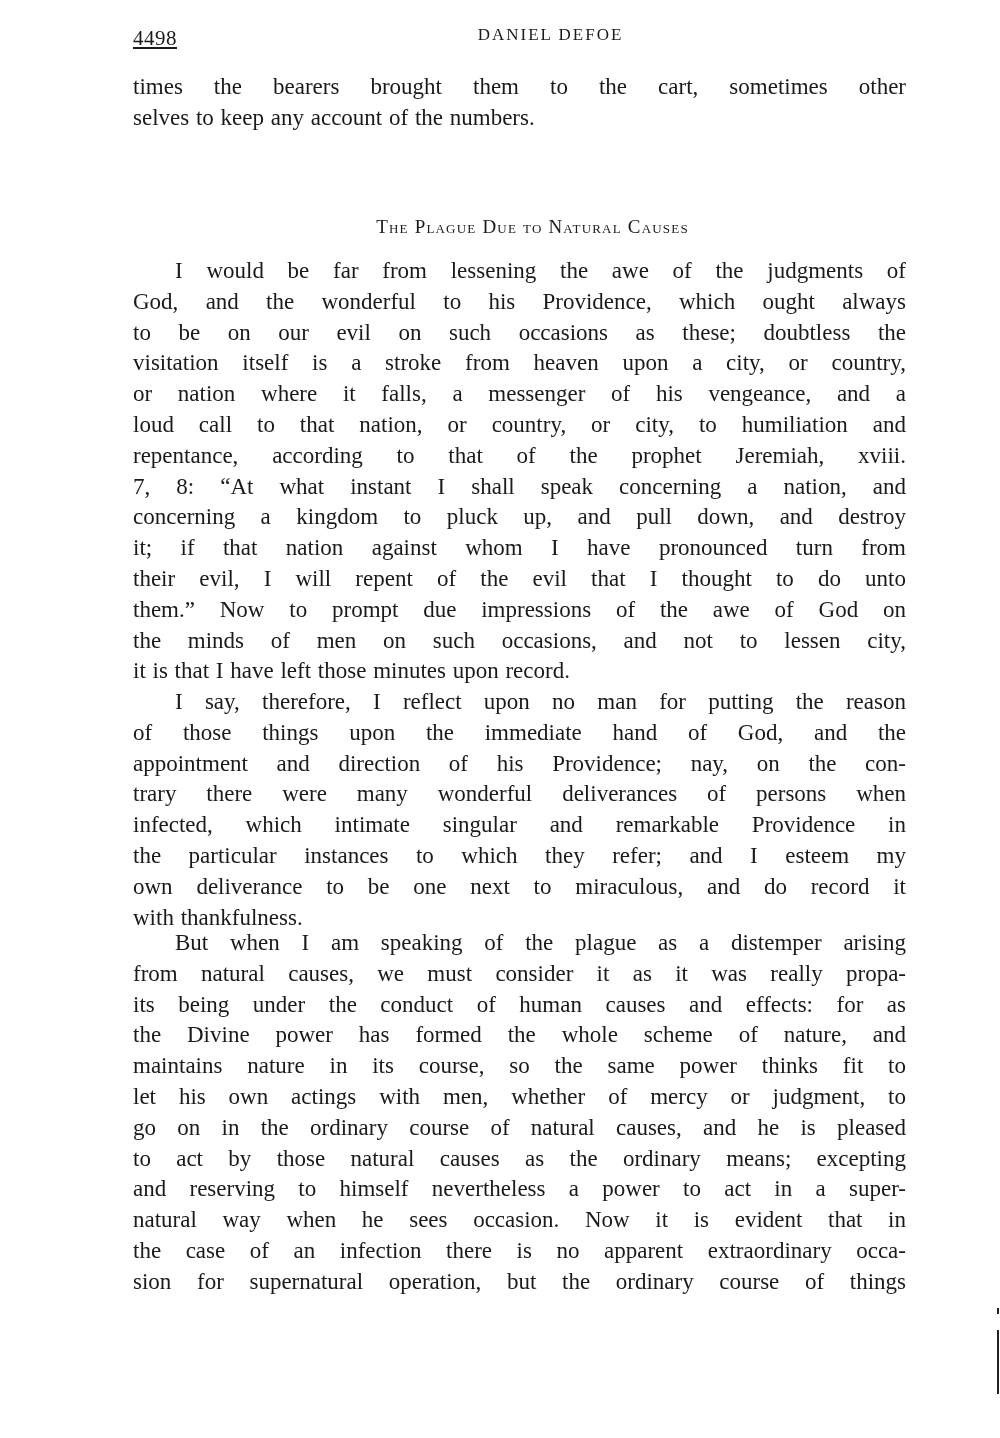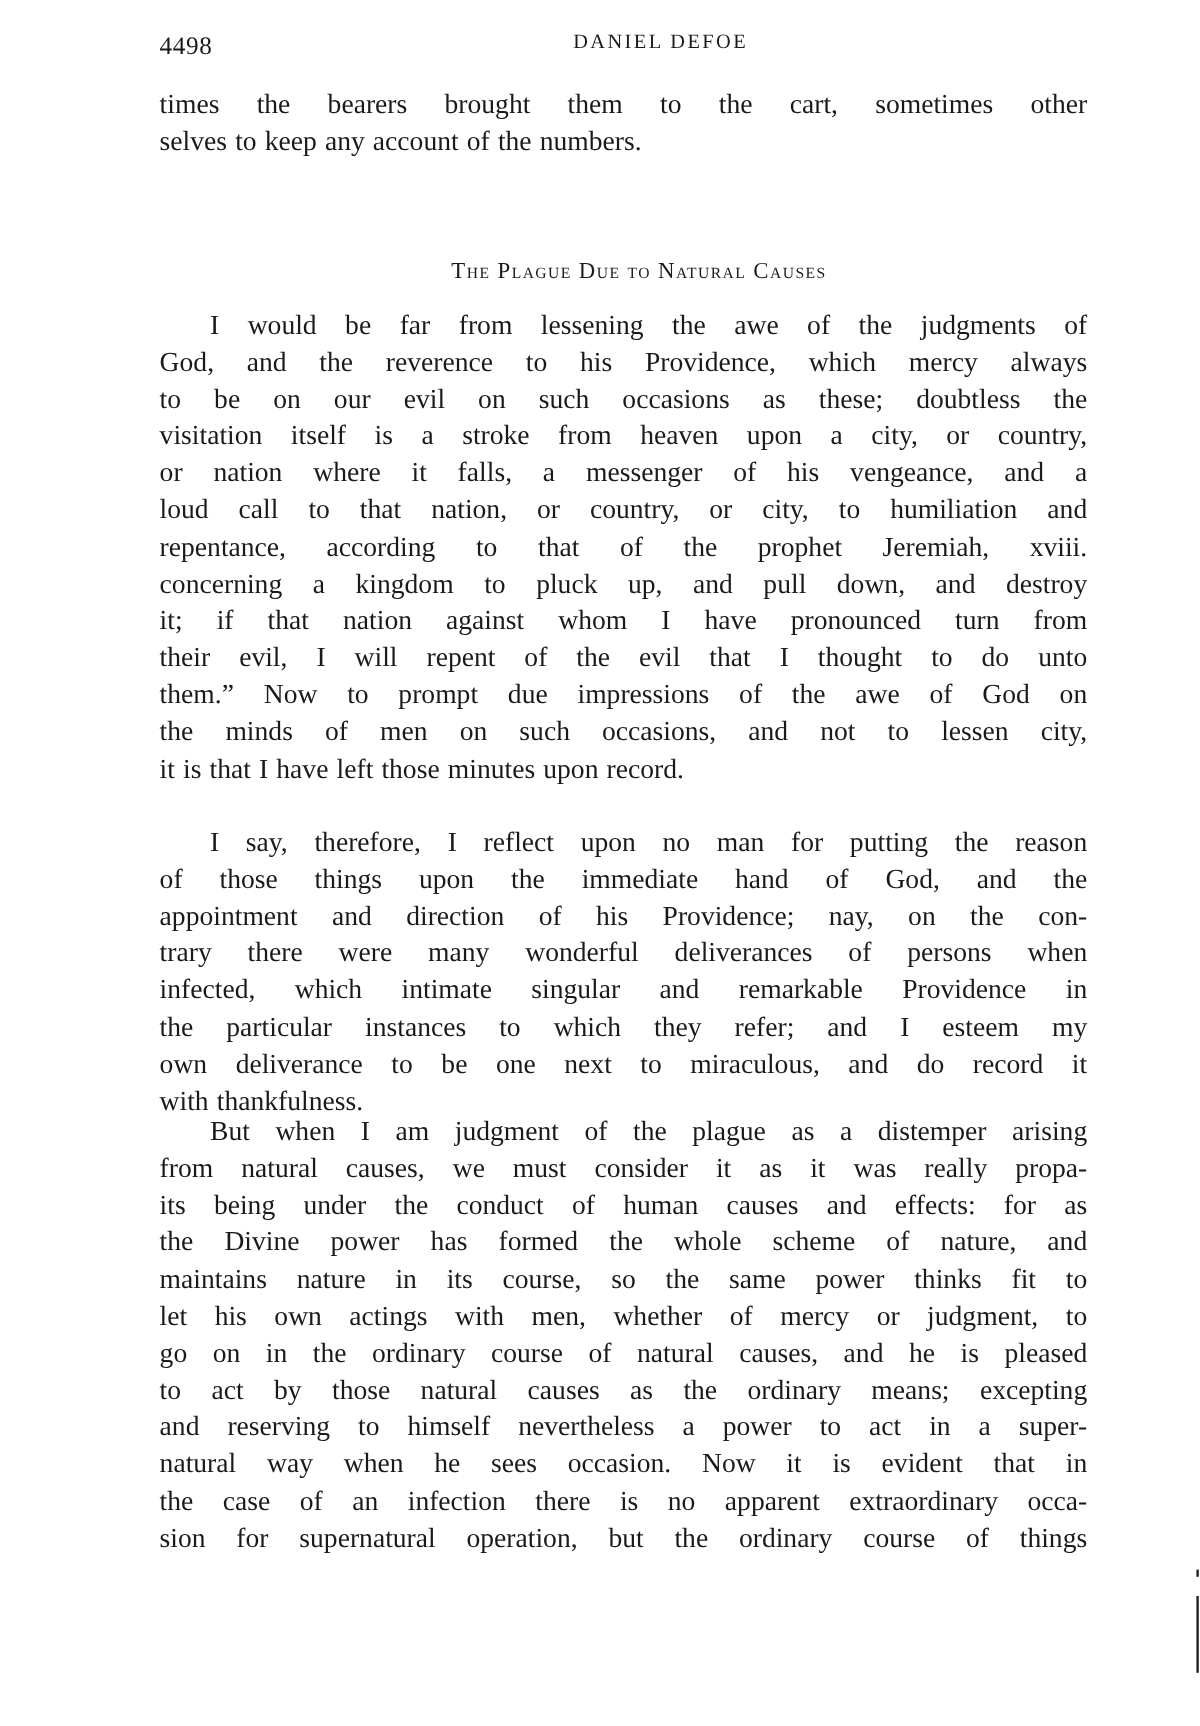--- a/index.html
+++ b/index.html
@@ -27,20 +27,21 @@
       left: 133px;
       width: 775px;
       height: 30px;
     }
     .page-number {
       position: absolute;
       left: 0;
       top: 4px;
       font-size: 21px;
       letter-spacing: 0.5px;
+      text-decoration: underline;
     }
     .running-title {
       position: absolute;
       left: 0;
       right: 0;
       top: 3px;
       text-align: center;
       font-size: 17px;
       letter-spacing: 2px;
       padding-left: 60px;
@@ -97,47 +98,48 @@
 
   <div class="text-block" style="top:72px;">
     <span class="line">times the bearers brought them to the cart, sometimes other</span>
     <span class="line last">selves to keep any account of the numbers.</span>
   </div>
 
   <div class="section-heading">The Plague Due to Natural Causes</div>
 
   <div class="text-block" style="top:256px;">
     <span class="line indent">I would be far from lessening the awe of the judgments of</span>
-    <span class="line">God, and the reverence to his Providence, which mercy always</span>
+    <span class="line">God, and the wonderful to his Providence, which ought always</span>
     <span class="line">to be on our evil on such occasions as these; doubtless the</span>
     <span class="line">visitation itself is a stroke from heaven upon a city, or country,</span>
     <span class="line">or nation where it falls, a messenger of his vengeance, and a</span>
     <span class="line">loud call to that nation, or country, or city, to humiliation and</span>
     <span class="line">repentance, according to that of the prophet Jeremiah, xviii.</span>
+    <span class="line">7, 8: “At what instant I shall speak concerning a nation, and</span>
     <span class="line">concerning a kingdom to pluck up, and pull down, and destroy</span>
     <span class="line">it; if that nation against whom I have pronounced turn from</span>
     <span class="line">their evil, I will repent of the evil that I thought to do unto</span>
     <span class="line">them.” Now to prompt due impressions of the awe of God on</span>
     <span class="line">the minds of men on such occasions, and not to lessen city,</span>
     <span class="line last">it is that I have left those minutes upon record.</span>
   </div>
 
   <div class="text-block" style="top:687px;">
     <span class="line indent">I say, therefore, I reflect upon no man for putting the reason</span>
     <span class="line">of those things upon the immediate hand of God, and the</span>
     <span class="line">appointment and direction of his Providence; nay, on the con-</span>
     <span class="line">trary there were many wonderful deliverances of persons when</span>
     <span class="line">infected, which intimate singular and remarkable Providence in</span>
     <span class="line">the particular instances to which they refer; and I esteem my</span>
     <span class="line">own deliverance to be one next to miraculous, and do record it</span>
     <span class="line last">with thankfulness.</span>
   </div>
 
   <div class="text-block" style="top:928px;">
-    <span class="line indent">But when I am judgment of the plague as a distemper arising</span>
+    <span class="line indent">But when I am speaking of the plague as a distemper arising</span>
     <span class="line">from natural causes, we must consider it as it was really propa-</span>
     <span class="line">its being under the conduct of human causes and effects: for as</span>
     <span class="line">the Divine power has formed the whole scheme of nature, and</span>
     <span class="line">maintains nature in its course, so the same power thinks fit to</span>
     <span class="line">let his own actings with men, whether of mercy or judgment, to</span>
     <span class="line">go on in the ordinary course of natural causes, and he is pleased</span>
     <span class="line">to act by those natural causes as the ordinary means; excepting</span>
     <span class="line">and reserving to himself nevertheless a power to act in a super-</span>
     <span class="line">natural way when he sees occasion. Now it is evident that in</span>
     <span class="line">the case of an infection there is no apparent extraordinary occa-</span>

